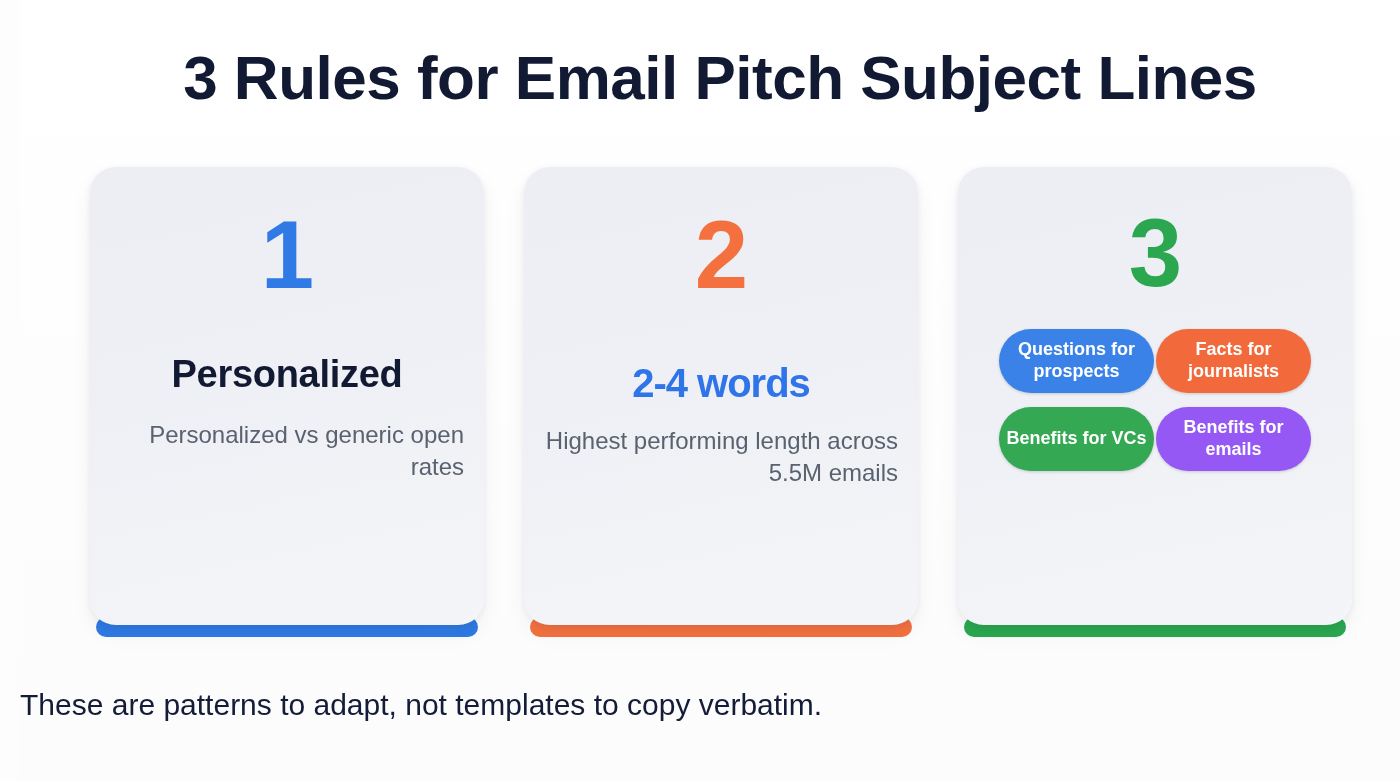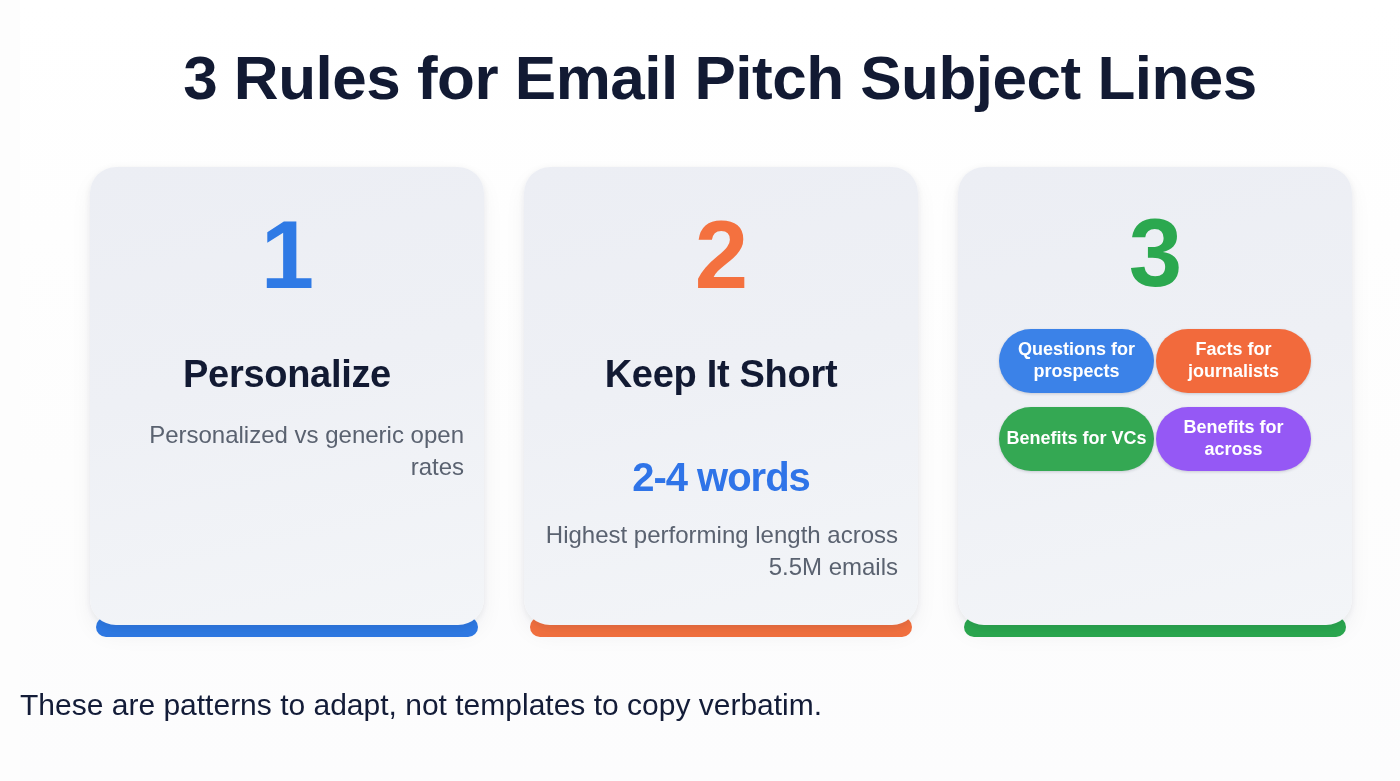--- a/index.html
+++ b/index.html
@@ -174,46 +174,45 @@
 <div id="page">
 
   <div id="title" style="color: rgb(18, 26, 51);">3 Rules for Email Pitch Subject Lines</div>
 
   <div id="cards">
 
     <div class="card-wrap c1">
       <div class="accent-bar" style="background: rgb(47, 122, 229);"></div>
       <div class="card">
         <div class="card-number" style="color: rgb(47, 122, 229);">1</div>
-        <div class="card-heading">Personalize</div>
+        <div class="card-heading">Personalized</div>
         <div class="card-caption">Personalized vs generic open rates</div>
       </div>
     </div>
 
     <div class="card-wrap c2">
       <div class="accent-bar" style="background: rgb(244, 113, 63);"></div>
       <div class="card">
         <div class="card-number" style="color: rgb(244, 113, 63);">2</div>
-        <div class="card-heading">Keep It Short</div>
         <div class="card-stat">
           <span class="stat-single" style="color: rgb(47, 116, 232);">2-4 words</span>
         </div>
         <div class="card-caption">Highest performing length across 5.5M emails</div>
       </div>
     </div>
 
     <div class="card-wrap c3">
       <div class="accent-bar" style="background: rgb(43, 168, 79);"></div>
       <div class="card">
         <div class="card-number" style="color: rgb(43, 168, 79);">3</div>
         <div class="pill-grid">
           <div class="pill" style="background: rgb(59, 130, 232);">Questions for prospects</div>
           <div class="pill" style="background: rgb(242, 106, 60);">Facts for journalists</div>
           <div class="pill" style="background: rgb(52, 168, 83);">Benefits for VCs</div>
-          <div class="pill" style="background: rgb(149, 88, 245);">Benefits for across</div>
+          <div class="pill" style="background: rgb(149, 88, 245);">Benefits for emails</div>
         </div>
       </div>
     </div>
 
   </div>
 
   <div id="footer-note">These are patterns to adapt, not templates to copy verbatim.</div>
 
 </div>
 

